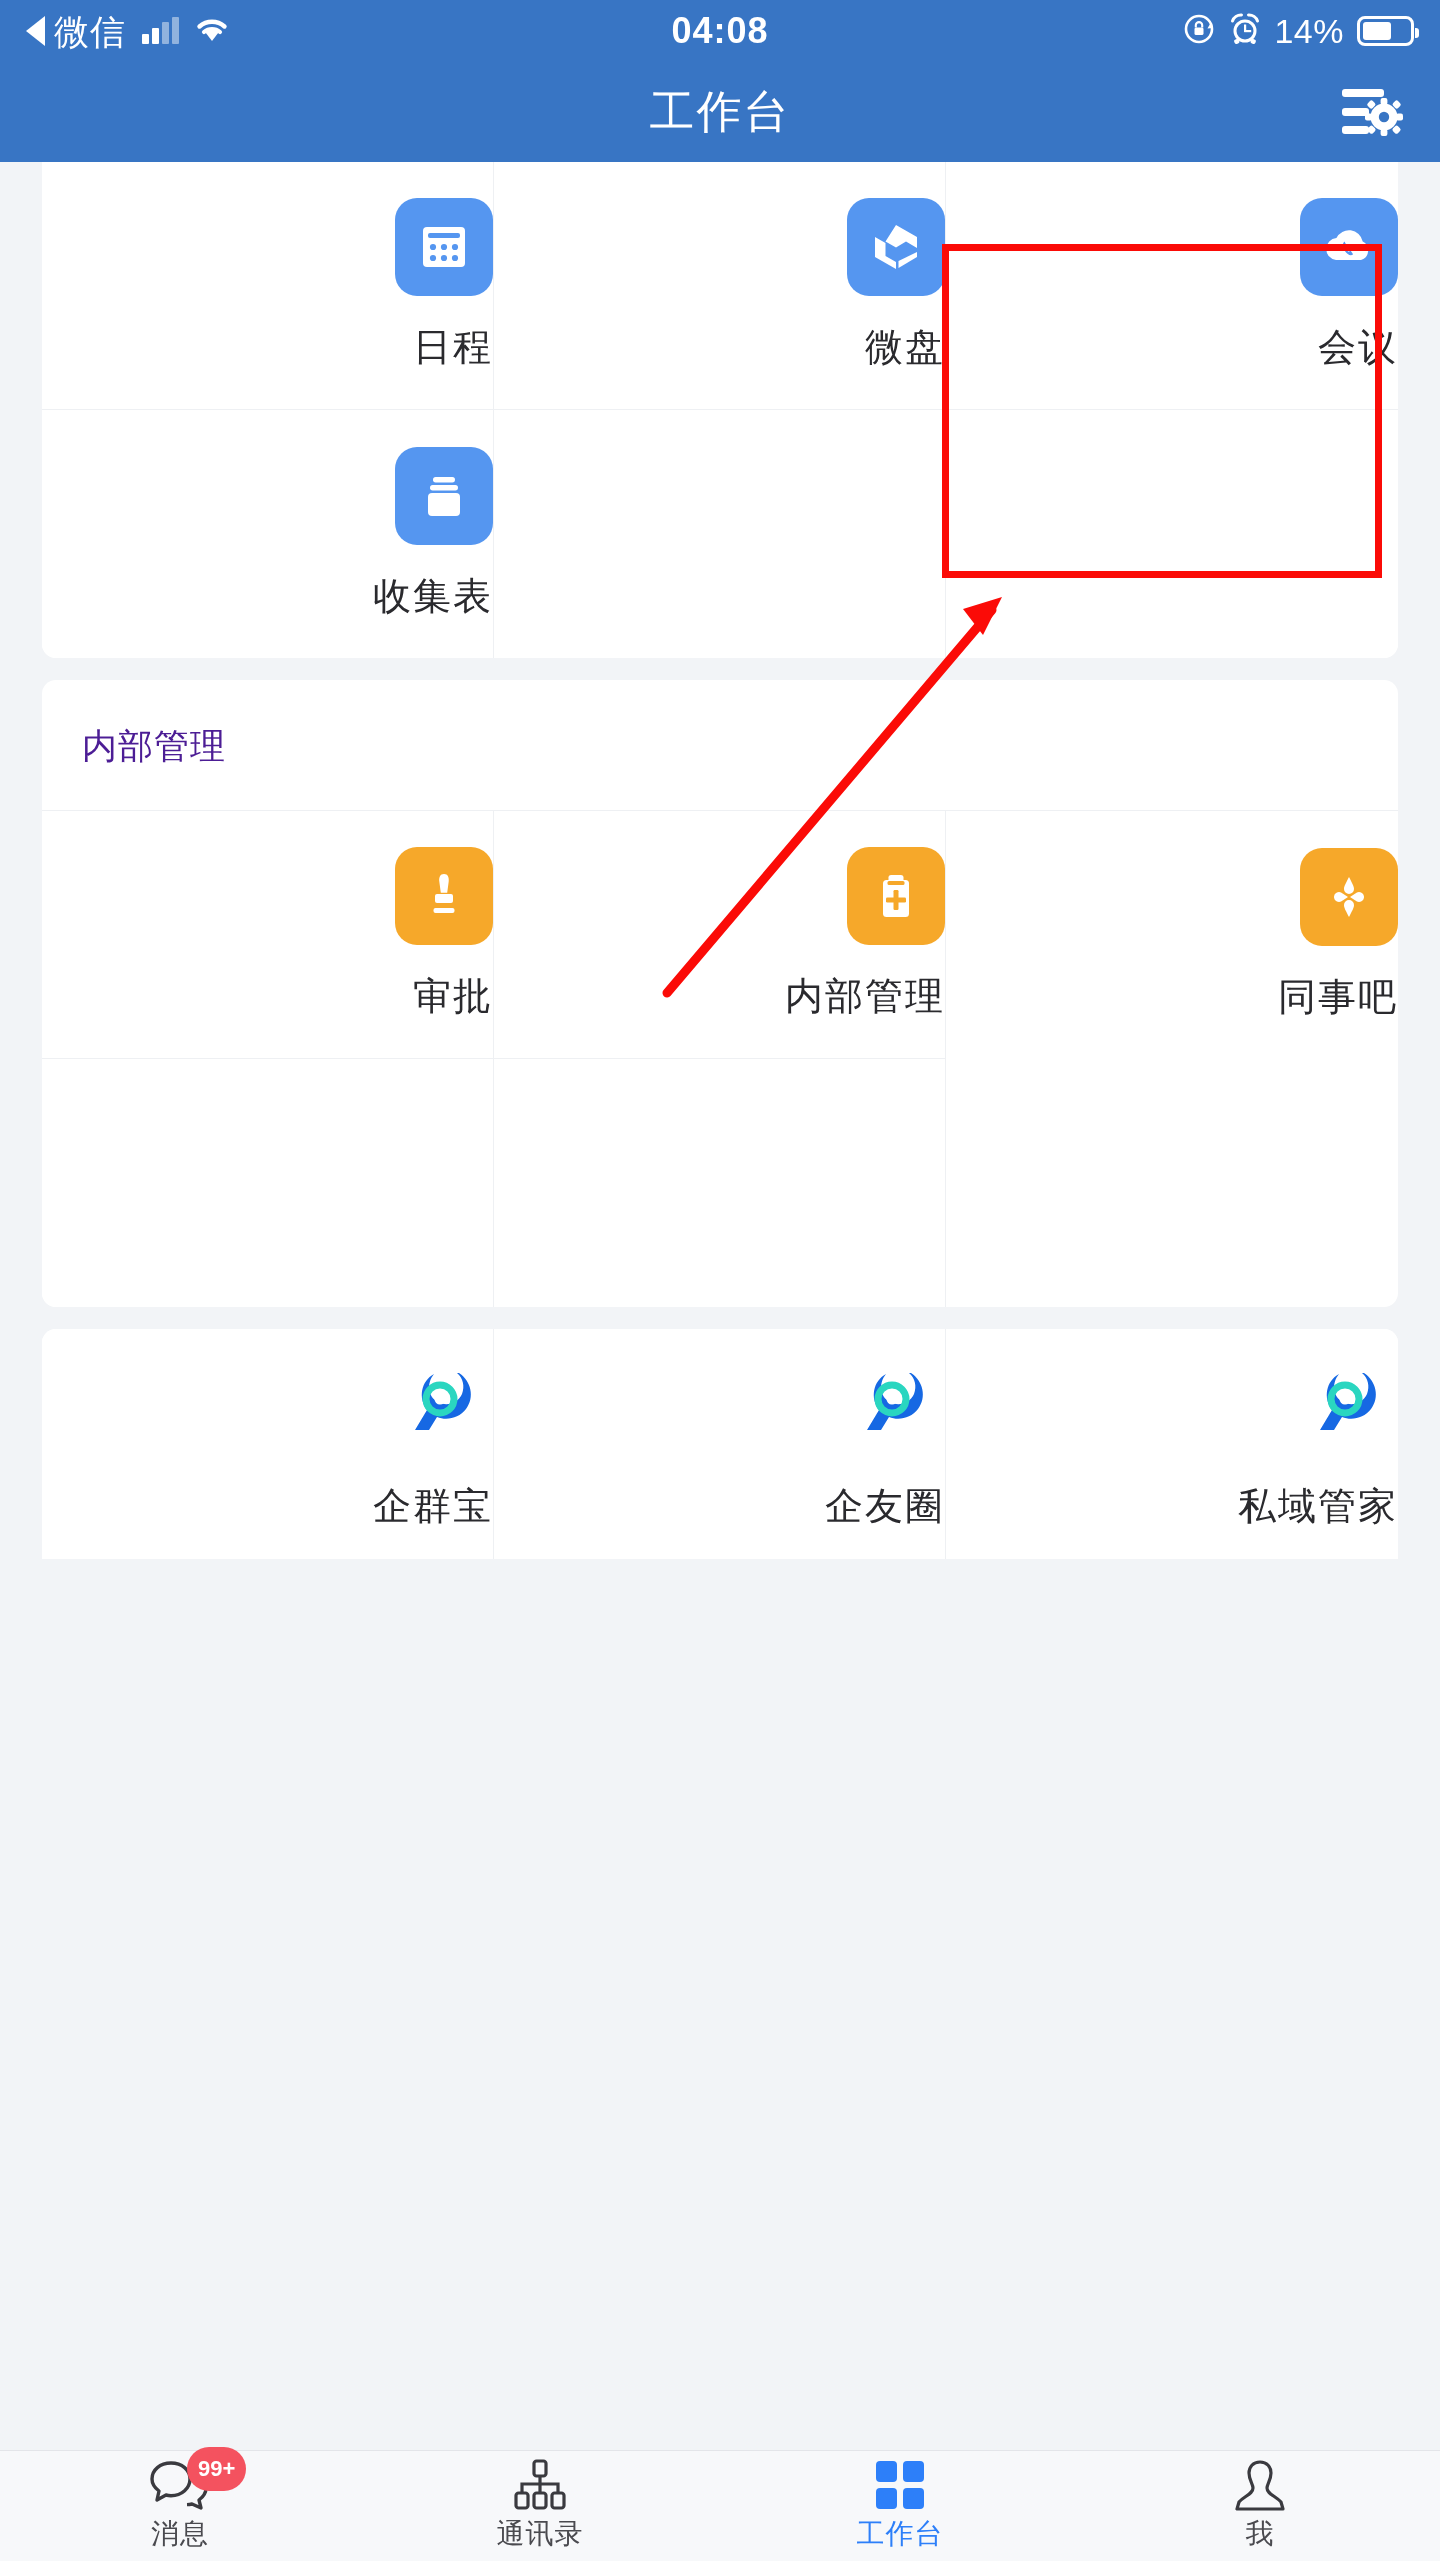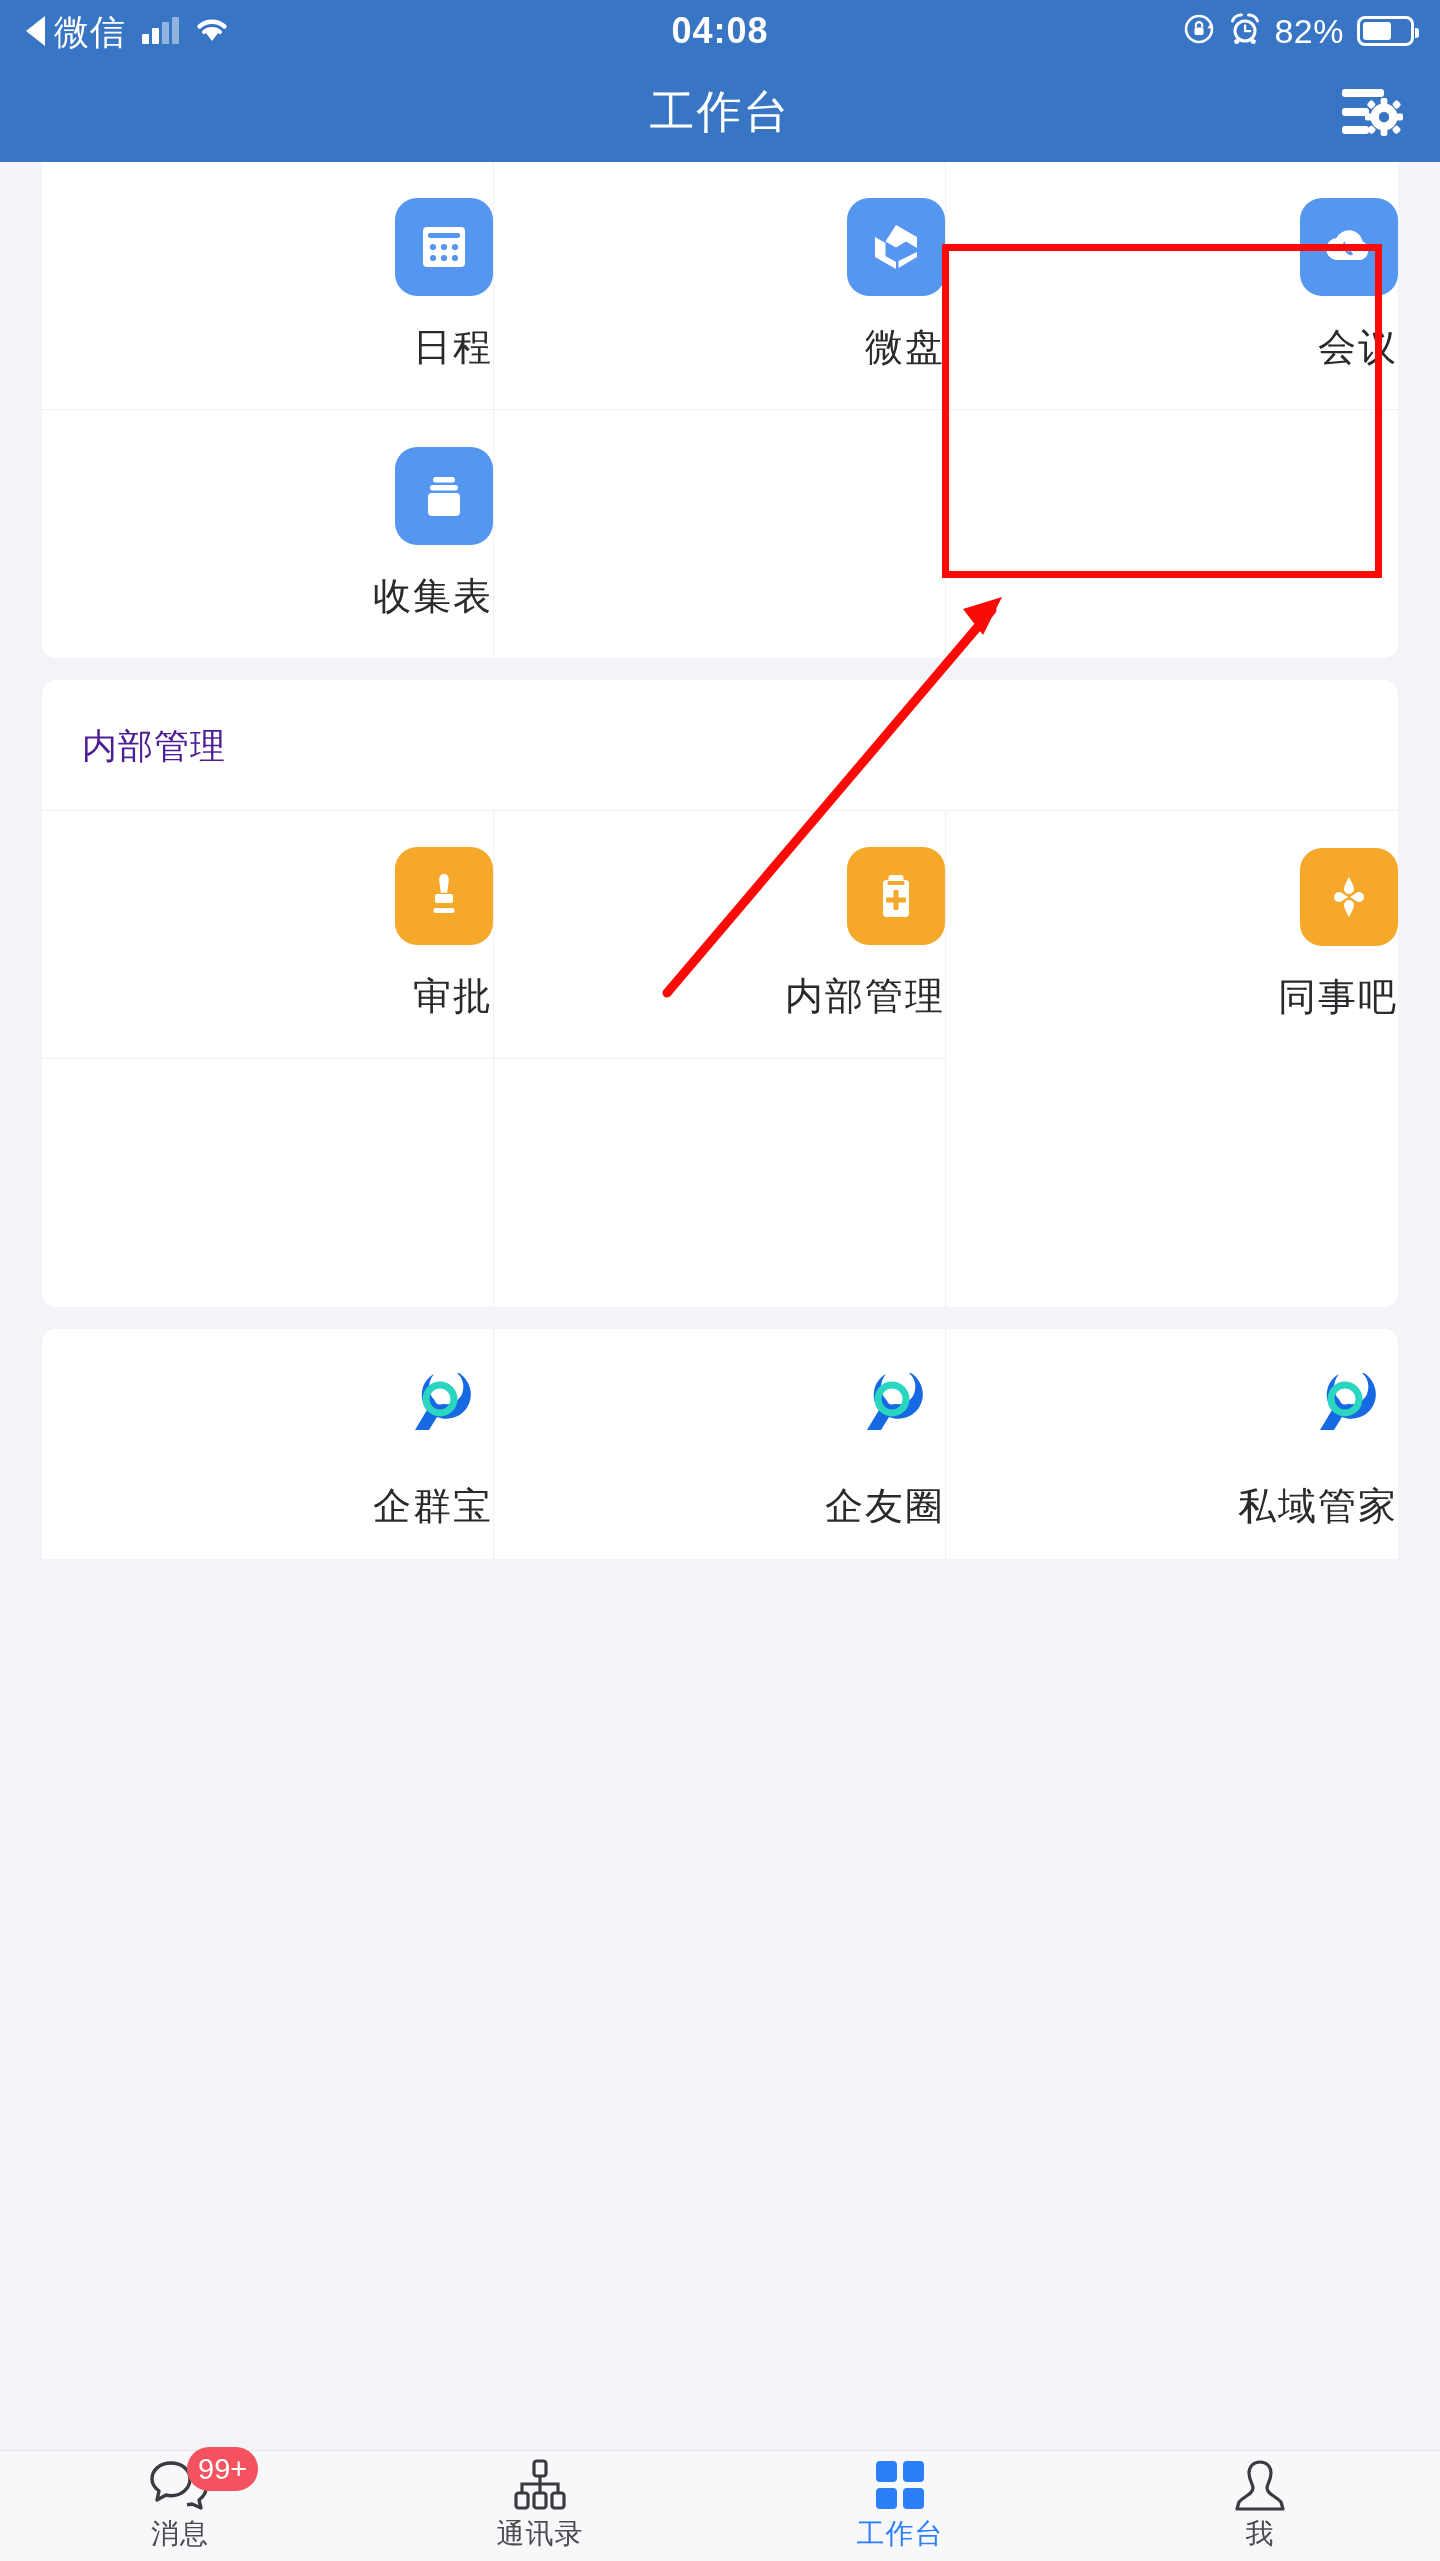--- a/index.html
+++ b/index.html
@@ -257,22 +257,22 @@
   .badge {
     position: absolute;
     left: 38px;
     top: -12px;
     min-width: 40px;
     height: 44px;
     padding: 0 11px;
     background: #f4525f;
     color: #ffffff;
     border-radius: 24px;
-    font-size: 29px;
-    font-weight: 400;
+    font-size: 22px;
+    font-weight: 700;
     display: flex;
     align-items: center;
     justify-content: center;
     box-sizing: border-box;
     letter-spacing: 0;
   }
 </style>
 </head>
 <body>
 
@@ -313,21 +313,21 @@
           <circle cx="16" cy="18" r="11.5" fill="#fff"></circle>
           <circle cx="16" cy="18" r="8.5" fill="#3875c4"></circle>
           <rect x="15" y="11.5" width="2.2" height="7.5" fill="#fff"></rect>
           <rect x="15.2" y="17" width="7" height="2.2" fill="#fff"></rect>
           <path d="M3.5 8 a9 9 0 0 1 9 -6" stroke="#fff" stroke-width="3" fill="none" stroke-linecap="round"></path>
           <path d="M28.5 8 a9 9 0 0 0 -9 -6" stroke="#fff" stroke-width="3" fill="none" stroke-linecap="round"></path>
           <rect x="5" y="26.5" width="5" height="4.5" rx="1.6" fill="#fff" transform="rotate(-25 7 28)"></rect>
           <rect x="22" y="26.5" width="5" height="4.5" rx="1.6" fill="#fff" transform="rotate(25 25 28)"></rect>
         </svg>
       </span>
-      <span class="sb-batt-text">82%</span>
+      <span class="sb-batt-text">14%</span>
       <span class="sb-batt">
           <span></span>
         </span>
     </div>
   </div>
 
   <div class="navbar">
     <div class="nav-title">工作台</div>
     <div class="nav-settings">
       <svg width="64" height="54" viewBox="0 0 64 54">

